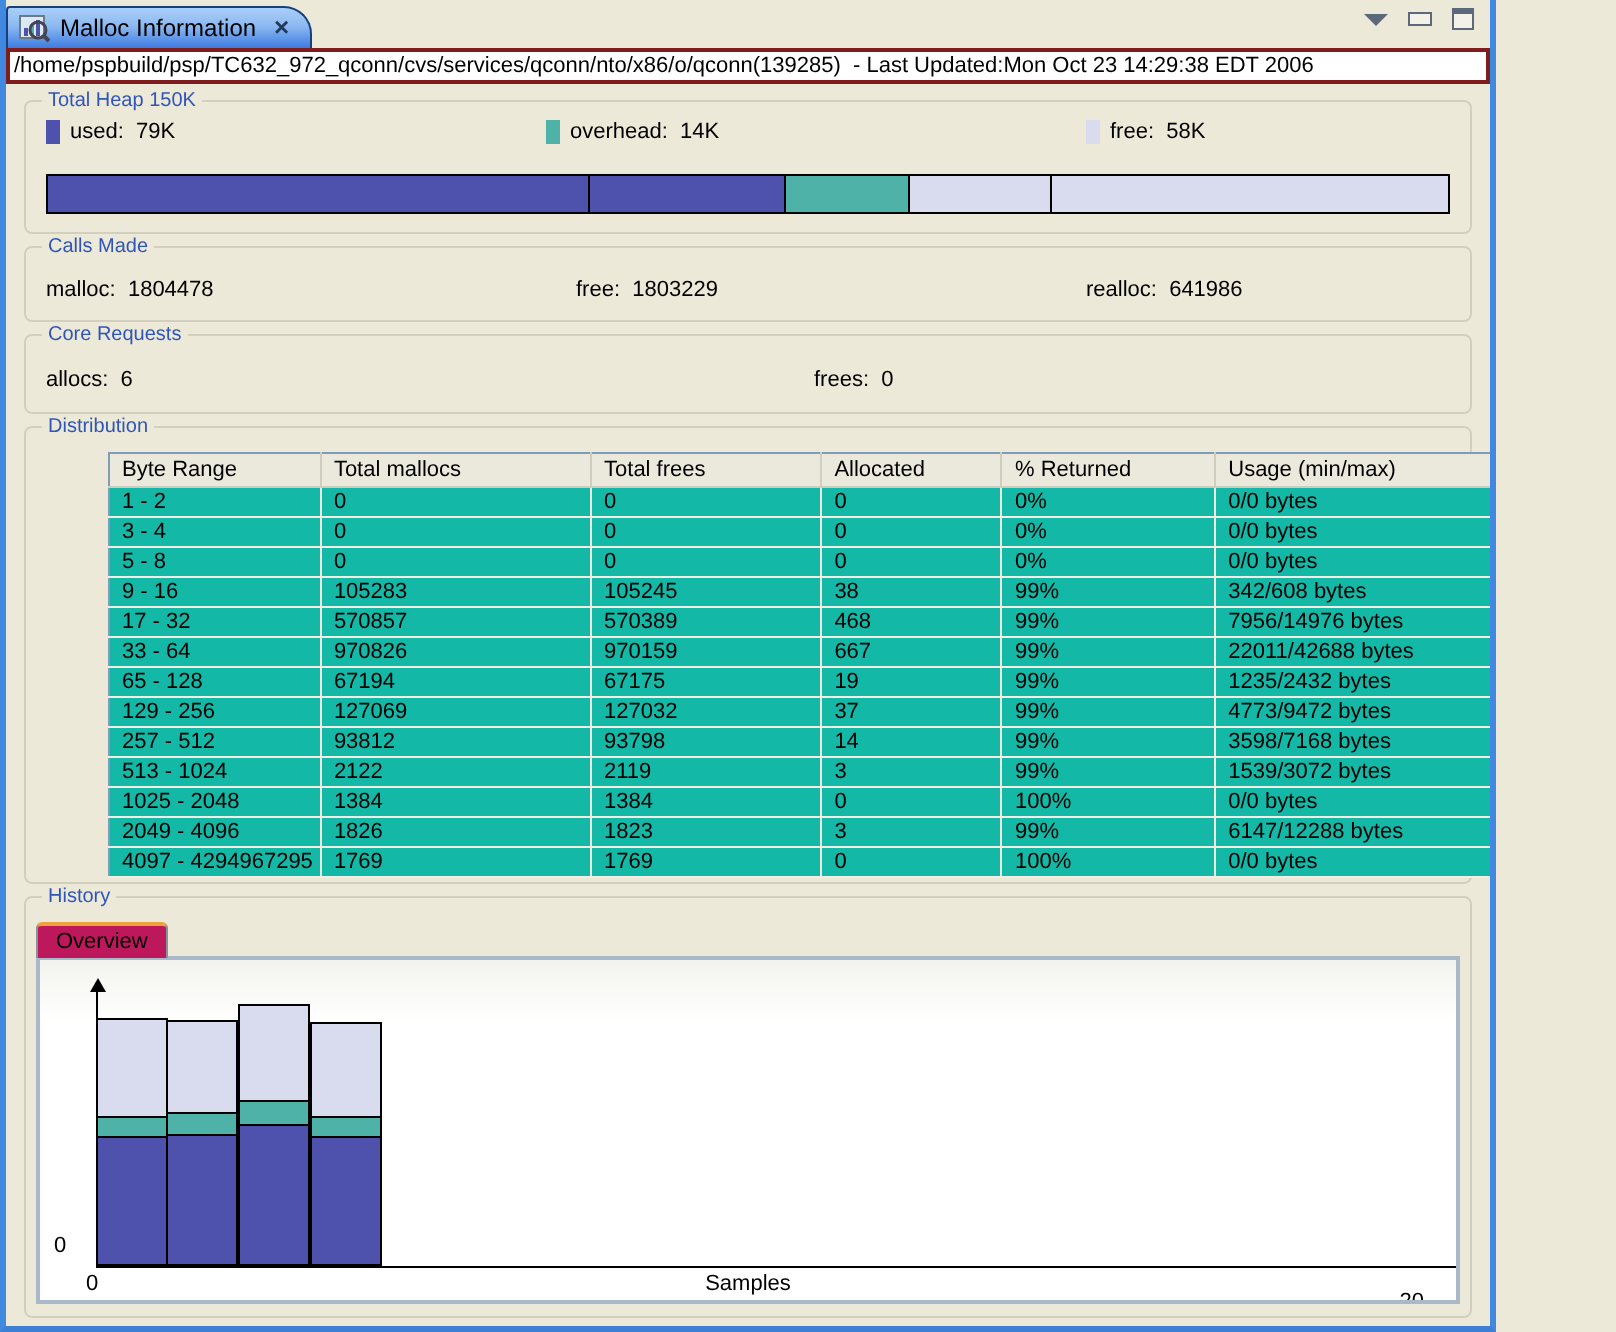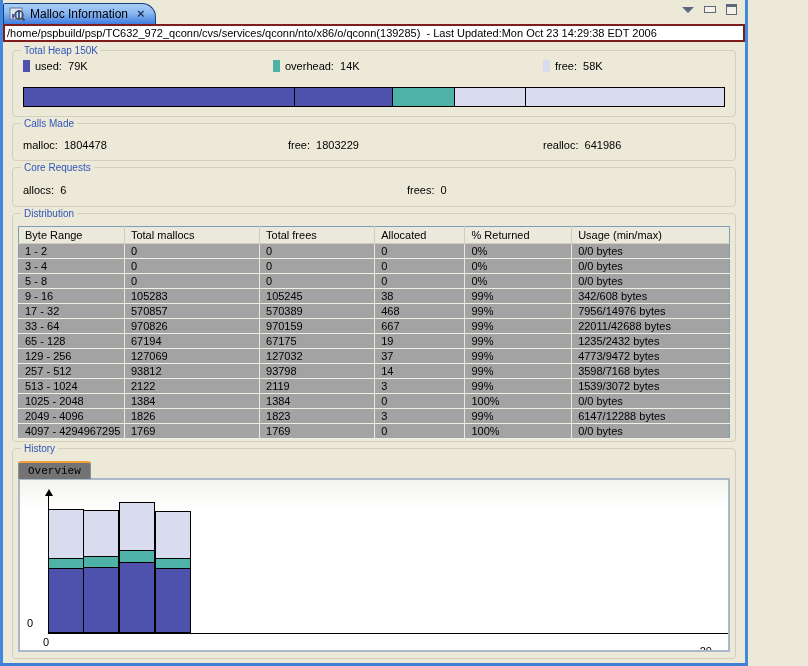--- a/index.html
+++ b/index.html
@@ -71,44 +71,43 @@
   .heap-seg:last-child { border-right:none; }
   
   .g-calls { height:38px; } .g-core { height:40px; }
   .stats-row { position:relative; height:100%; }
   .stat { position:absolute; top:15px; white-space:pre; }
   .g-calls .s0 { left:10px; } .g-calls .s1 { left:275px; } .g-calls .s2 { left:530px; }
   .g-core  .s0 { left:10px; top:16px; } .g-core .s1 { left:394px; top:16px; }
   
   .g-dist { height:229px; padding:12px 5px 5px 5px; }
   table.dist {
-    width:100%; border-collapse:collapse; background:#a3a3a3;
-    border:1px solid #7f9db9; table-layout:fixed;
+    width:100%; border-collapse:collapse; background:#14b8a6;
+    border:1px solid #7f9db9; table-layout:fixed;margin-left:36px;
   }
   table.dist th {
     font-weight:normal; text-align:left; background:#ebe8dc;
     border-right:1px solid #cfccc0; border-bottom:1px solid #cfccc0;
     padding:2px 6px; height:17px; white-space:nowrap; overflow:hidden;
   }
   table.dist th:last-child { border-right:none; }
   table.dist td {
     padding:0 6px; line-height:14px; height:14px;
     border-right:1px solid #ebe9dc; border-bottom:1px solid #f1efe3;
     white-space:nowrap; overflow:hidden;
   }
   table.dist td:last-child { border-right:none; }
   
   .g-hist { height:211px; padding:12px 5px 5px 5px; }
   .hist-tab {
     display:inline-block; position:relative; z-index:2;
     padding:2px 9px 2px 9px; margin-left:0; margin-bottom:-1px;
-    background:#737373; border:1px solid #8a9299; border-bottom:none;
+    background:#be185d; border:1px solid #8a9299; border-bottom:none;
     border-top:2px solid #eda23c; border-radius:3px 3px 0 0;
     cursor:pointer;
-    font-family:Liberation Mono, monospace;
   }
   .chart-panel {
     position:relative; height:174px; border:2px solid #a9b9ca;
     background:linear-gradient(180deg,#f3f3ee 0%,#ffffff 18%);
     overflow:hidden;
   }
   .axis { position:absolute; background:#000; }
   .y-axis { left:28px; top:16px; width:1px; height:137px; }
   .x-axis { left:28px; top:153px; height:1px; width:740px; }
   .y-arrow {
@@ -334,20 +333,21 @@
     <div class="group g-hist">
       <span class="group-label">History</span>
       <span class="hist-tab">Overview</span>
       <div class="chart-panel">
         <span class="y-arrow"></span>
         <div class="axis y-axis"></div>
         <div class="axis x-axis"></div>
         <span class="x-arrow"></span>
         <span class="chart-label lbl-y0">0</span>
         <span class="chart-label lbl-x0">0</span>
+        <span class="chart-label lbl-samples">Samples</span>
         <span class="chart-label lbl-x20">20</span>
       <div class="bar-seg" style="left: 28px; width: 36px; bottom: 17px; height: 65px; background: rgb(78, 82, 173);"></div>
           <div class="bar-seg" style="left: 28px; width: 36px; bottom: 81px; height: 11px; background: rgb(79, 178, 168);"></div>
           <div class="bar-seg" style="left: 28px; width: 36px; bottom: 91px; height: 50px; background: rgb(217, 219, 239);"></div>
           <div class="bar-seg" style="left: 63px; width: 36px; bottom: 17px; height: 66px; background: rgb(78, 82, 173);"></div>
           <div class="bar-seg" style="left: 63px; width: 36px; bottom: 82px; height: 12px; background: rgb(79, 178, 168);"></div>
           <div class="bar-seg" style="left: 63px; width: 36px; bottom: 93px; height: 47px; background: rgb(217, 219, 239);"></div>
           <div class="bar-seg" style="left: 99px; width: 36px; bottom: 17px; height: 71px; background: rgb(78, 82, 173);"></div>
           <div class="bar-seg" style="left: 99px; width: 36px; bottom: 87px; height: 13px; background: rgb(79, 178, 168);"></div>
           <div class="bar-seg" style="left: 99px; width: 36px; bottom: 99px; height: 49px; background: rgb(217, 219, 239);"></div>

